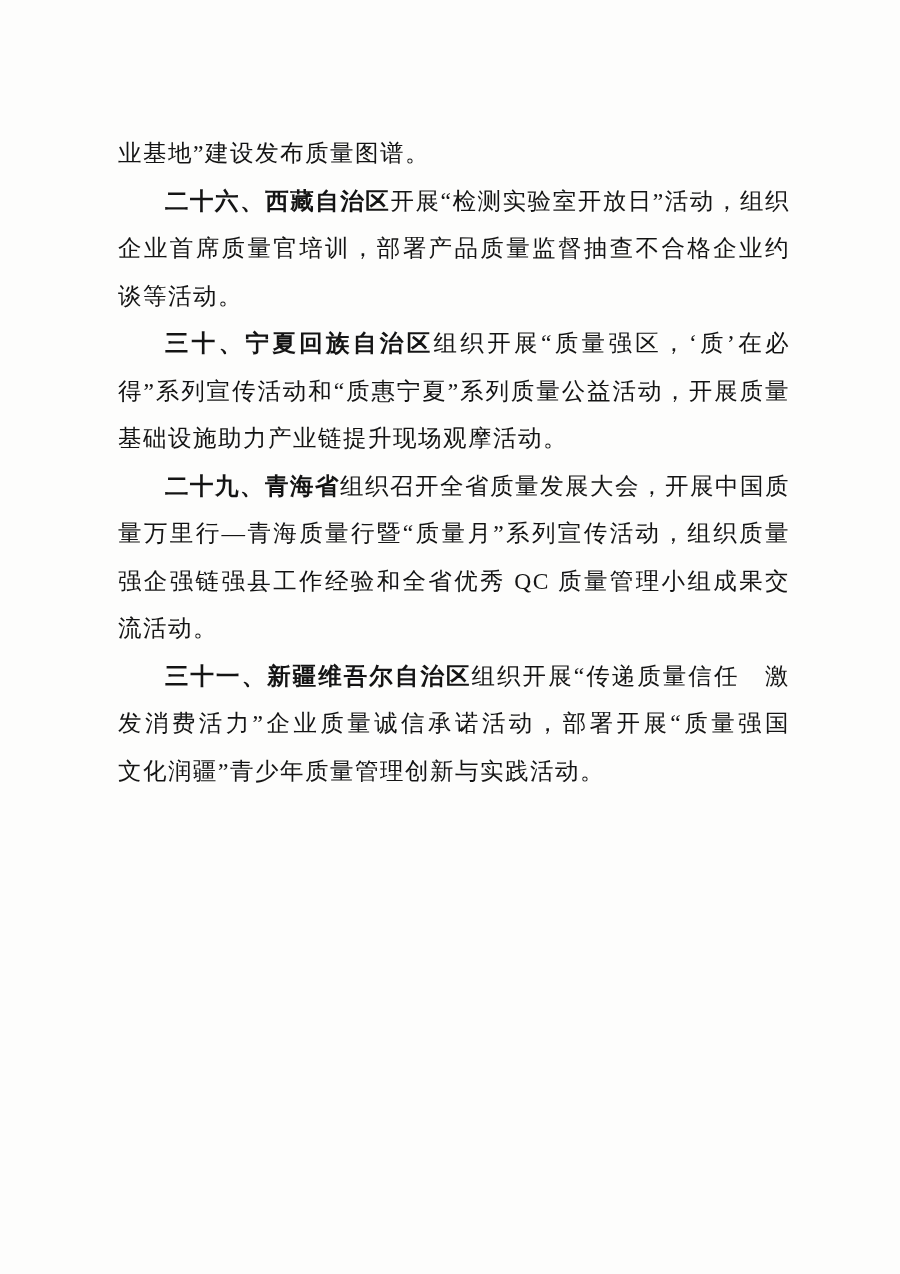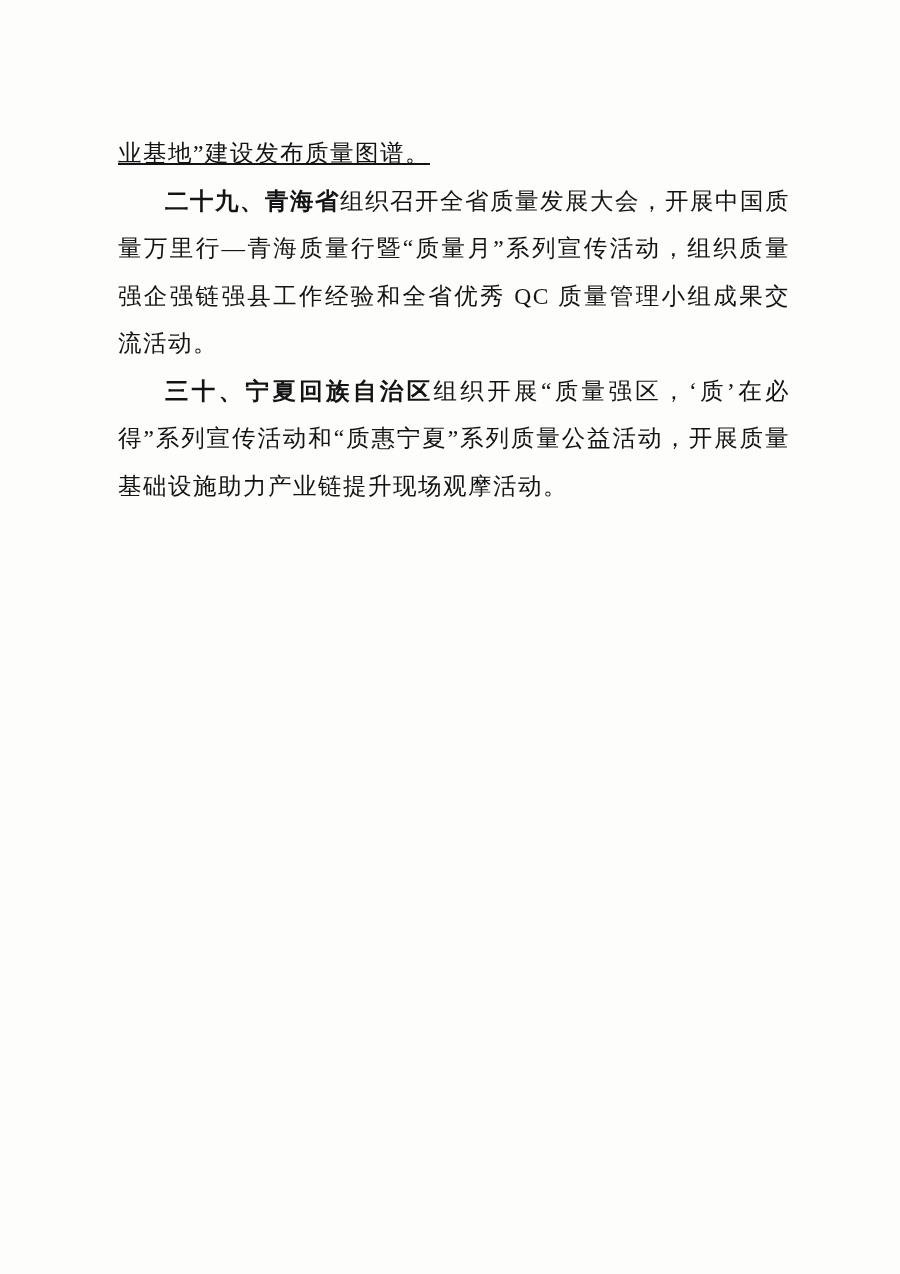--- a/index.html
+++ b/index.html
@@ -29,38 +29,39 @@
     letter-spacing: 1.5px;
     text-align: justify;
     text-justify: inter-character;
   }
   .para {
     margin: 0;
     text-indent: 2em;
   }
   .para.no-indent {
     text-indent: 0;
-    text-decoration: underline;
   }
   .lead {
     font-weight: 700;
   }
 </style>
 </head>
 <body>
 
 <div class="page">
   <div class="content">
 
     <p class="para no-indent"><span class="lead"></span><span>业基地”建设发布质量图谱。</span></p>
 
 
+    <p class="para"><span class="lead">二十六、西藏自治区</span><span>开展“检测实验室开放日”活动，组织企业首席质量官培训，部署产品质量监督抽查不合格企业约谈等活动。</span></p>
 
 
 
+    <p class="para"><span class="lead">三十、宁夏回族自治区</span><span>组织开展“质量强区，‘质’在必得”系列宣传活动和“质惠宁夏”系列质量公益活动，开展质量基础设施助力产业链提升现场观摩活动。</span></p>
+
     <p class="para"><span class="lead">二十九、青海省</span><span>组织召开全省质量发展大会，开展中国质量万里行—青海质量行暨“质量月”系列宣传活动，组织质量强企强链强县工作经验和全省优秀 QC 质量管理小组成果交流活动。</span></p>
 
-    <p class="para"><span class="lead">三十、宁夏回族自治区</span><span>组织开展“质量强区，‘质’在必得”系列宣传活动和“质惠宁夏”系列质量公益活动，开展质量基础设施助力产业链提升现场观摩活动。</span></p>
-
+    <p class="para"><span class="lead">三十一、新疆维吾尔自治区</span><span>组织开展“传递质量信任　激发消费活力”企业质量诚信承诺活动，部署开展“质量强国　文化润疆”青少年质量管理创新与实践活动。</span></p>
 
   </div>
 
 </div>
 
 </body></html>

